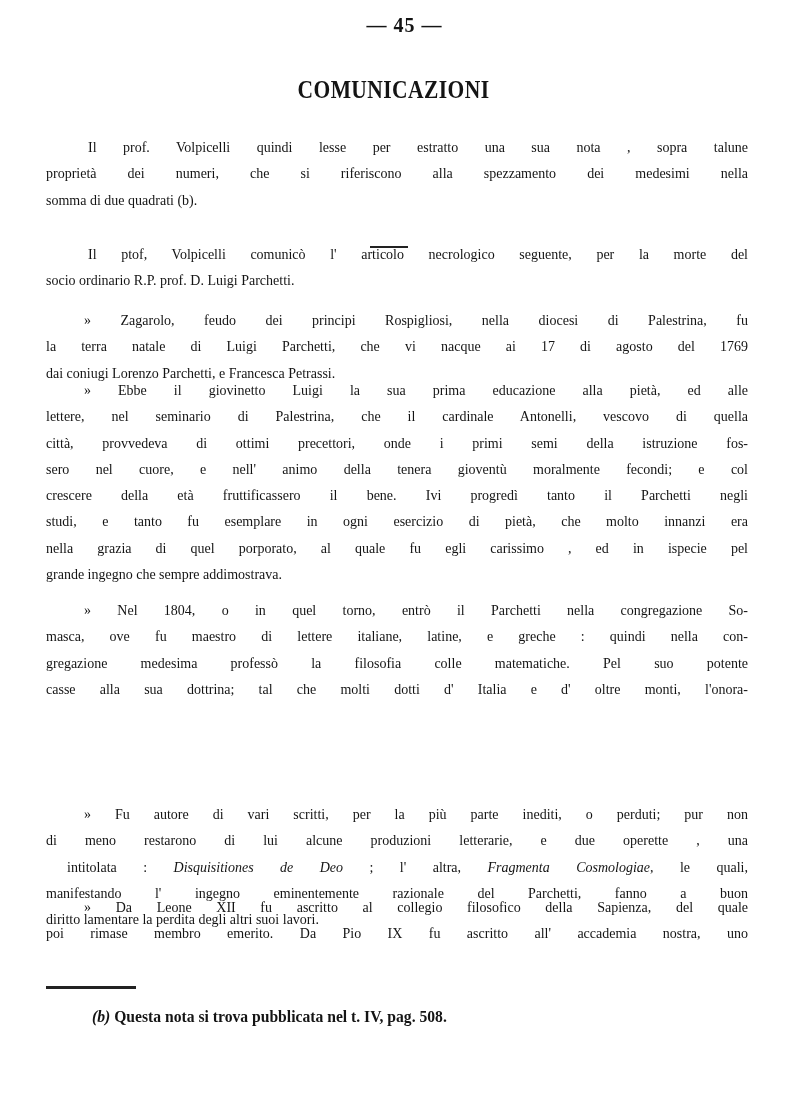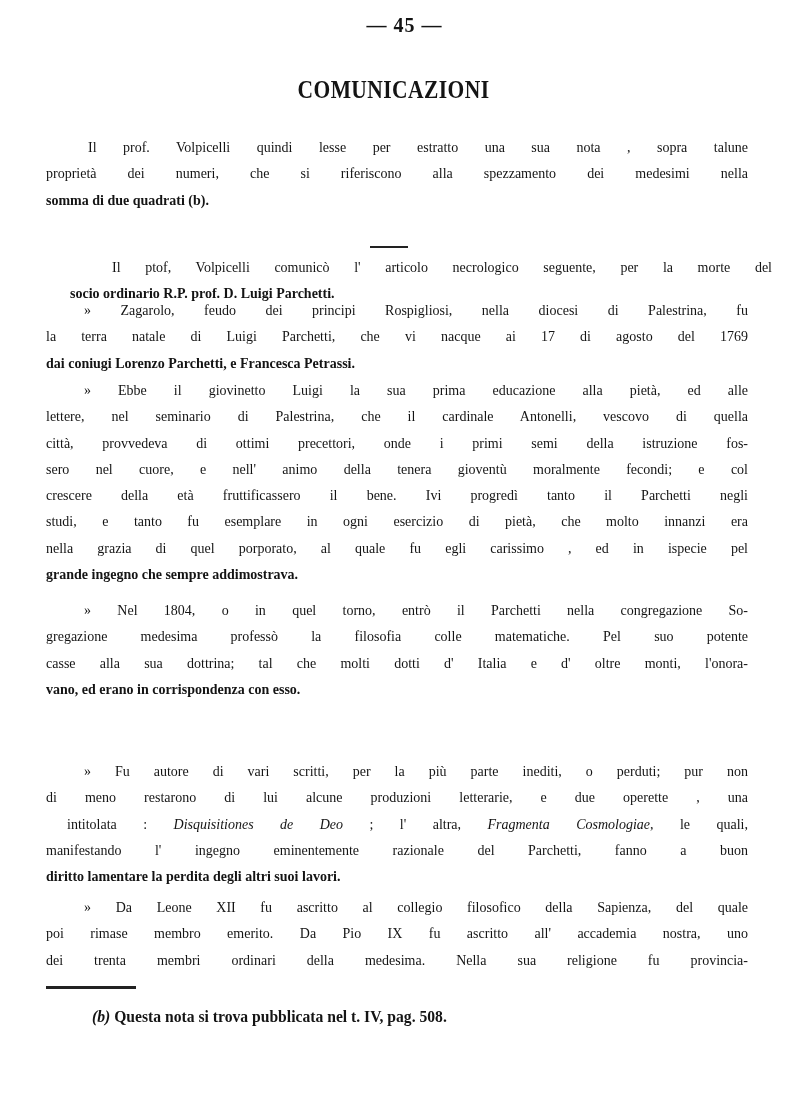--- a/index.html
+++ b/index.html
@@ -5,21 +5,21 @@
   html, body { margin: 0; padding: 0; background: #ffffff; }
   body { width: 787px; height: 1093px; position: relative; overflow: hidden;
          font-family: "Liberation Serif", "DejaVu Serif", serif; color: #141414; }
   .page-number { position: absolute; top: 14px; left: 0; width: 787px; text-align: center;
          font-size: 20px; font-weight: bold; letter-spacing: 1px; padding-left: 11px; }
   .title { position: absolute; top: 76px; left: 0; width: 787px; text-align: center;
          font-size: 25px; font-weight: bold; transform: scaleX(0.86); letter-spacing: 0.5px; }
   .body { position: absolute; left: 46px; width: 702px; font-size: 14px; }
   .line { height: 26.3px; line-height: 26.3px; white-space: nowrap; text-align: justify;
           text-align-last: justify; }
-  .line.last { text-align-last: left; font-weight: bold; }
+  .line.last { text-align-last: left; }
   .line.indent { padding-left: 42px; }
   .line.quote-indent { padding-left: 38px; }
   .rule-center { position: absolute; top: 246px; left: 370px; width: 38px; height: 2px; background: #222; }
   .rule-foot { position: absolute; top: 986px; left: 46px; width: 90px; height: 3px; background: #222; }
   .footnote { position: absolute; top: 1007px; left: 92px; font-size: 17px; font-weight: bold;
          white-space: nowrap; transform: scaleX(0.92); transform-origin: left center; }
   em { font-style: italic; }
 </style>
 </head>
 <body>
@@ -28,62 +28,61 @@
 <div class="title">COMUNICAZIONI</div>
 
 <div class="body" style="top:135px;">
   <div class="line indent">Il prof. Volpicelli quindi lesse per estratto una sua nota , sopra talune</div>
   <div class="line">proprietà dei numeri, che si riferiscono alla spezzamento dei medesimi nella</div>
   <div class="line last">somma di due quadrati (b).</div>
 </div>
 
 <div class="rule-center"></div>
 
-<div class="body" style="top:255px;margin-left:24px;">
+<div class="body" style="top:242px;">
   <div class="line indent">Il ptof, Volpicelli comunicò l' articolo necrologico seguente, per la morte del</div>
   <div class="line last">socio ordinario R.P. prof. D. Luigi Parchetti.</div>
 </div>
 
-<div class="body" style="top:298px;">
+<div class="body" style="top:308px;">
   <div class="line quote-indent">» Zagarolo, feudo dei principi Rospigliosi, nella diocesi di Palestrina, fu</div>
   <div class="line">la terra natale di Luigi Parchetti, che vi nacque ai 17 di agosto del 1769</div>
   <div class="line last">dai coniugi Lorenzo Parchetti, e Francesca Petrassi.</div>
 </div>
 
 <div class="body" style="top:378px;">
   <div class="line quote-indent">» Ebbe il giovinetto Luigi la sua prima educazione alla pietà, ed alle</div>
   <div class="line">lettere, nel seminario di Palestrina, che il cardinale Antonelli, vescovo di quella</div>
   <div class="line">città, provvedeva di ottimi precettori, onde i primi semi della istruzione fos-</div>
   <div class="line">sero nel cuore, e nell' animo della tenera gioventù moralmente fecondi; e col</div>
   <div class="line">crescere della età fruttificassero il bene. Ivi progredì tanto il Parchetti negli</div>
   <div class="line">studi, e tanto fu esemplare in ogni esercizio di pietà, che molto innanzi era</div>
   <div class="line">nella grazia di quel porporato, al quale fu egli carissimo , ed in ispecie pel</div>
   <div class="line last">grande ingegno che sempre addimostrava.</div>
 </div>
 
 <div class="body" style="top:598px;">
   <div class="line quote-indent">» Nel 1804, o in quel torno, entrò il Parchetti nella congregazione So-</div>
+  <div class="line">masca, ove fu maestro di lettere italiane, latine, e greche : quindi nella con-</div>
   <div class="line">gregazione medesima professò la filosofia colle matematiche. Pel suo potente</div>
   <div class="line">casse alla sua dottrina; tal che molti dotti d' Italia e d' oltre monti, l'onora-</div>
-  <div class="line last">vano, ed erano in corrispondenza con esso.</div>
 </div>
 
-<div class="body" style="top:759px;">
+<div class="body" style="top:802px;">
   <div class="line quote-indent">» Fu autore di vari scritti, per la più parte inediti, o perduti; pur non</div>
   <div class="line">di meno restarono di lui alcune produzioni letterarie, e due operette , una</div>
   <div class="line" style="text-align-last:justify;margin-left:21px;">
     <span>intitolata : </span><em>Disquisitiones de Deo</em><span> ; l' altra, </span><em>Fragmenta Cosmologiae</em><span>, le quali,</span>
   </div>
   <div class="line">manifestando l' ingegno eminentemente razionale del Parchetti, fanno a buon</div>
   <div class="line last">diritto lamentare la perdita degli altri suoi lavori.</div>
 </div>
 
 <div class="body" style="top:895px;">
   <div class="line quote-indent">» Da Leone XII fu ascritto al collegio filosofico della Sapienza, del quale</div>
   <div class="line">poi rimase membro emerito. Da Pio IX fu ascritto all' accademia nostra, uno</div>
-  <div class="line">dei trenta membri ordinari della medesima. Nella sua religione fu provincia-</div>
 </div>
 
 <div class="rule-foot"></div>
 
 <div class="footnote">
   <em>(b)</em><span> Questa nota si trova pubblicata nel t. IV, pag. 508.</span>
 </div>
 
 </body></html>

